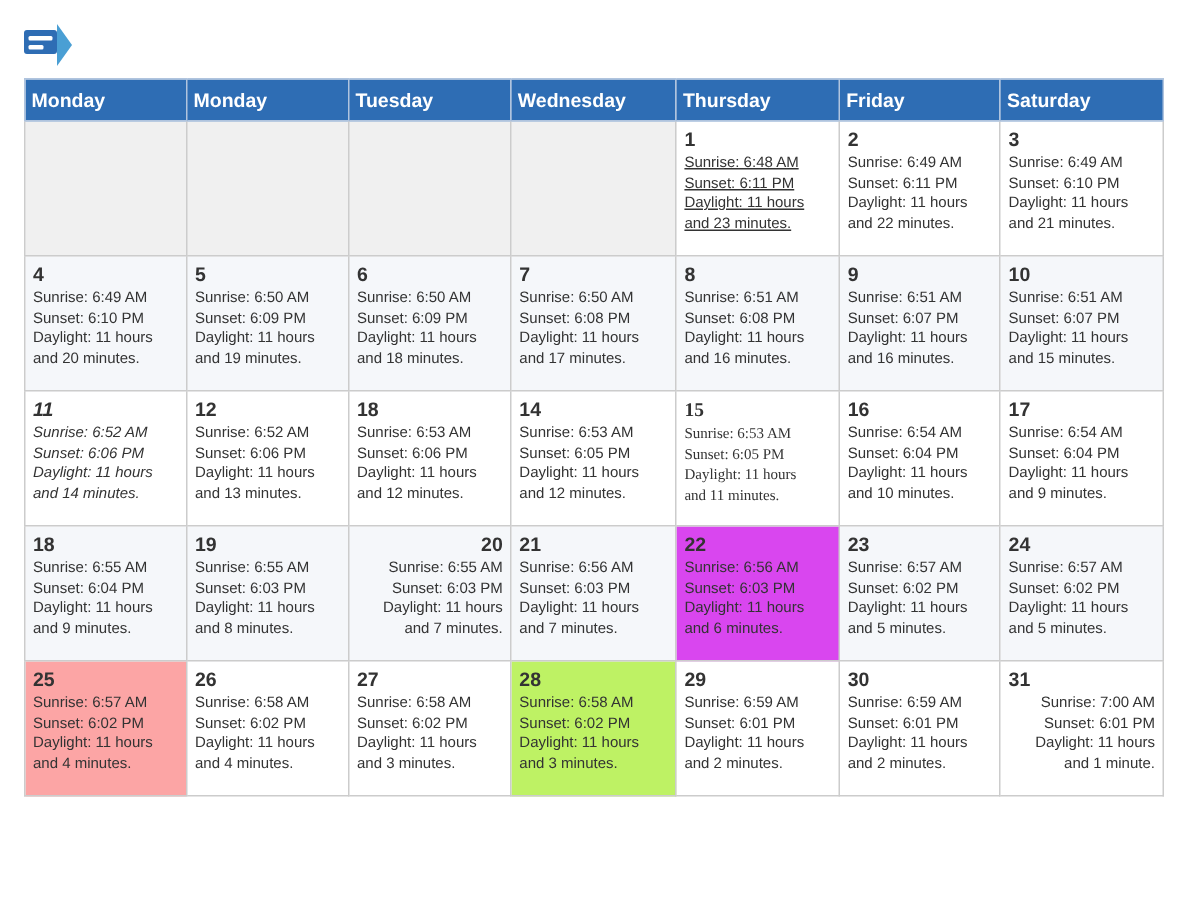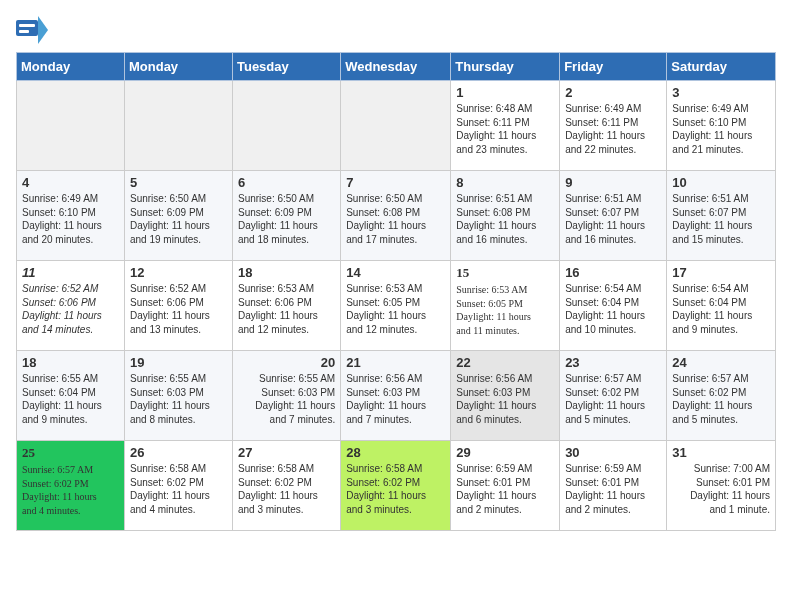--- a/index.html
+++ b/index.html
@@ -131,21 +131,21 @@
       </tr>
   </thead>
   <tbody id="calendar-body">
   <tr>
         <td class="empty-cell" style="background: rgb(240, 240, 240);"></td>
         <td class="empty-cell" style="background: rgb(240, 240, 240);"></td>
         <td class="empty-cell" style="background: rgb(240, 240, 240);"></td>
         <td class="empty-cell" style="background: rgb(240, 240, 240);"></td>
         <td style="background: rgb(255, 255, 255);">
           <span class="day-number">1</span>
-          <div class="cell-text" style="white-space: pre-line;">Sunrise: 6:48 AM
+          <div class="cell-text" style="white-space: pre-line; text-decoration: underline;">Sunrise: 6:48 AM
 Sunset: 6:11 PM
 Daylight: 11 hours
 and 23 minutes.</div>
         </td>
         <td style="background: rgb(255, 255, 255);">
           <span class="day-number">2</span>
           <div class="cell-text" style="white-space: pre-line;">Sunrise: 6:49 AM
 Sunset: 6:11 PM
 Daylight: 11 hours
 and 22 minutes.</div>
@@ -282,21 +282,21 @@
 Daylight: 11 hours
 and 7 minutes.</div>
         </td>
         <td style="background: rgb(245, 247, 250);">
           <span class="day-number">21</span>
           <div class="cell-text" style="white-space: pre-line;">Sunrise: 6:56 AM
 Sunset: 6:03 PM
 Daylight: 11 hours
 and 7 minutes.</div>
         </td>
-        <td style="background: #e5e5e5; margin-left: 23px;">
+        <td style="background: #d946ef; margin-left: 23px;">
           <span class="day-number">22</span>
           <div class="cell-text" style="white-space: pre-line;">Sunrise: 6:56 AM
 Sunset: 6:03 PM
 Daylight: 11 hours
 and 6 minutes.</div>
         </td>
         <td style="background: rgb(245, 247, 250);">
           <span class="day-number">23</span>
           <div class="cell-text" style="white-space: pre-line;">Sunrise: 6:57 AM
 Sunset: 6:02 PM
@@ -305,21 +305,21 @@
         </td>
         <td style="background: rgb(245, 247, 250);">
           <span class="day-number">24</span>
           <div class="cell-text" style="white-space: pre-line;">Sunrise: 6:57 AM
 Sunset: 6:02 PM
 Daylight: 11 hours
 and 5 minutes.</div>
         </td>
       </tr>
       <tr>
-        <td style="background: #22c55e; font-family: Liberation Serif, serif;">
+        <td style="background: #fca5a5;">
           <span class="day-number">25</span>
           <div class="cell-text" style="white-space: pre-line;">Sunrise: 6:57 AM
 Sunset: 6:02 PM
 Daylight: 11 hours
 and 4 minutes.</div>
         </td>
         <td style="background: rgb(255, 255, 255);">
           <span class="day-number">26</span>
           <div class="cell-text" style="white-space: pre-line;">Sunrise: 6:58 AM
 Sunset: 6:02 PM

